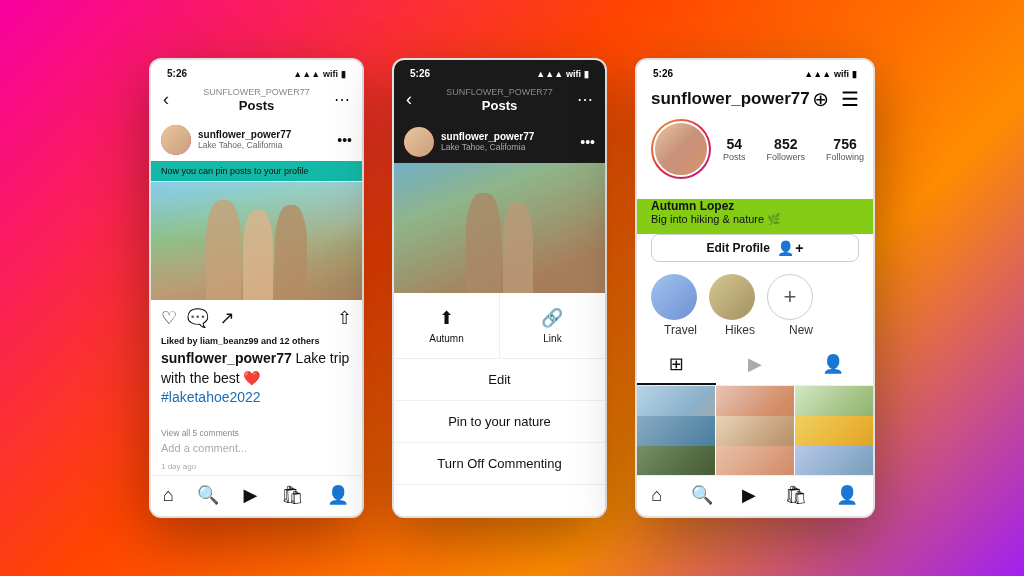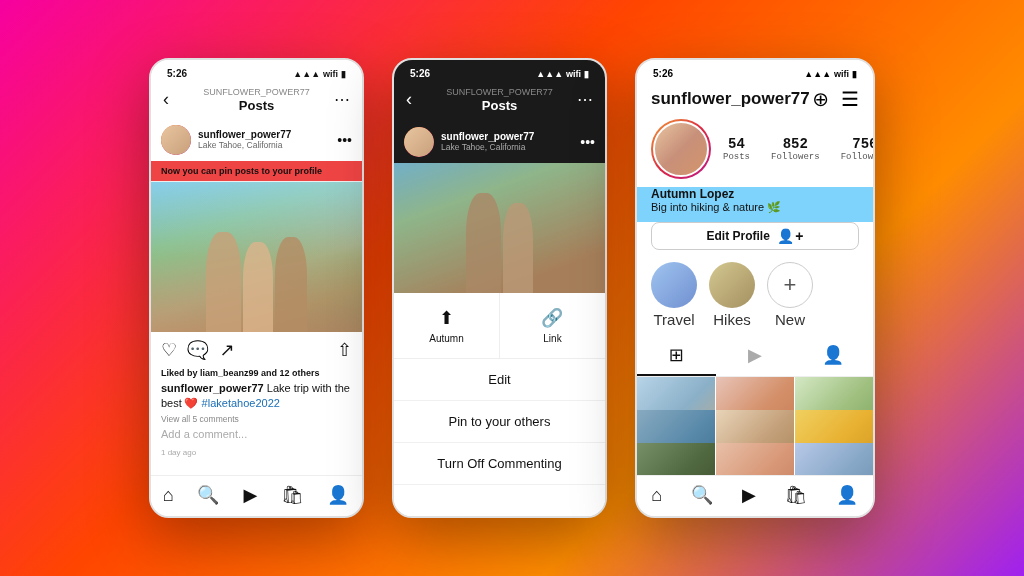--- a/index.html
+++ b/index.html
@@ -11,21 +11,21 @@
       align-items: center;
       justify-content: center;
       gap: 28px;
       font-family: -apple-system, BlinkMacSystemFont, 'Segoe UI', sans-serif;
       overflow: hidden;
     }
 
     
     .phone {
       background: #fff;
-      border-radius: 20px;
+      border-radius: 12px;
       border: 2px solid #e0e0e0;
       box-shadow: 0 20px 60px rgba(0,0,0,0.35);
       overflow: hidden;
       position: relative;
     }
     .phone-1 { width: 215px; height: 460px; }
     .phone-2 { width: 215px; height: 460px; background: #fff; }
     .phone-3 { width: 240px; height: 460px; }
 
     
@@ -97,24 +97,24 @@
       background: linear-gradient(135deg, #e8c5a0, #c8a07a);
       border-radius: 50%;
     }
     .post-user-info { flex: 1; }
     .post-username { font-size: 10px; font-weight: 700; color: #111; }
     .post-location { font-size: 8.5px; color: #666; }
     .post-dots { font-size: 14px; color: #111; margin-left: auto; }
 
     
     .pin-banner {
-      background: #ef4444;
+      background: #14b8a6;
       padding: 5px 10px;
       font-size: 9px;
-      font-weight: 700;
+      font-weight: 400;
       color: #111;
       border-bottom: 0.5px solid #eee;
     }
 
     
     .post-image {
       width: 100%;
       height: 150px;
       background: linear-gradient(160deg, #87ceeb 0%, #a8d5a2 30%, #d4b896 60%, #c4956a 80%, #8b7355 100%);
       position: relative;
@@ -150,21 +150,21 @@
       padding: 7px 10px;
       gap: 10px;
       background: #fff;
     }
     .action-icon { font-size: 18px; color: #111; }
     .bookmark-icon { margin-left: auto; font-size: 18px; color: #111; }
 
     
     .post-info { padding: 0 10px 4px; background: #fff; }
     .likes-row { font-size: 9px; font-weight: 700; color: #111; margin-bottom: 3px; }
-    .caption { font-size: 11px; color: #111; margin-bottom: 2px; line-height: 1.4; }
+    .caption { font-size: 14px; color: #111; margin-bottom: 20px; line-height: 1.4; }
     .caption strong { font-weight: 700; }
     .hashtag { color: #1a6eb5; }
     .view-comments { font-size: 8.5px; color: #888; margin-bottom: 4px; }
     .add-comment { font-size: 11px; color: #aaa; }
 
     
     .bottom-nav {
       display: flex;
       justify-content: space-around;
       align-items: center;
@@ -277,29 +277,29 @@
       width: 100%; height: 100%;
       border-radius: 50%;
       background: linear-gradient(135deg, #e8c5a0, #c8907a, #d4956a);
       border: 2px solid #fff;
     }
     .profile-stats {
       display: flex;
       gap: 21px;
       flex: 1;
       justify-content: center;
-      font-family: Liberation Mono, monospace;
     }
     .stat-item { text-align: center; }
     .stat-number { font-size: 14px; font-weight: 700; color: #111; }
     .stat-label { font-size: 9px; color: #555; }
 
     .profile-bio {
       padding: 0 14px 8px;
-      background: #7dd3fc;
+      background: #84cc16;
+      margin-top: 12px;
     }
     .bio-name { font-size: 12px; font-weight: 700; color: #111; }
     .bio-text { font-size: 11px; color: #111; }
 
     .edit-profile-btn {
       margin: 0 14px 8px;
       background: #fff;
       border: 1px solid #ccc;
       border-radius: 8px;
       padding: 5px 0;
@@ -330,21 +330,21 @@
       background: linear-gradient(135deg, #a0c4a0 0%, #7a9a70 100%);
       display: flex; align-items: center; justify-content: center;
       font-size: 18px;
     }
     .story-circle.new-story {
       border: 1px solid #ccc;
       background: #fff;
       color: #555;
       font-size: 22px;
     }
-    .story-label { font-size: 15px; color: #333; }
+    .story-label { font-size: 12px; color: #333; text-align: right; }
 
     
     .profile-tabs {
       display: flex;
       border-bottom: 1px solid #eee;
       background: #fff;
     }
     .profile-tab {
       flex: 1;
       display: flex;
@@ -546,21 +546,21 @@
         <div class="context-action">
           <span class="context-action-icon">⬆</span>
           <span>Autumn</span>
         </div>
         <div class="context-action">
           <span class="context-action-icon">🔗</span>
           <span>Link</span>
         </div>
       </div>
       <div class="context-menu-item">Edit</div>
-      <div class="context-menu-item">Pin to your others</div>
+      <div class="context-menu-item">Pin to your nature</div>
       <div class="context-menu-item">Turn Off Commenting</div>
 
     </div>
   </div>
 </div>
 
 <div class="phone phone-3">
   <div class="phone-3-inner">
 
     <div class="profile-status-bar">

